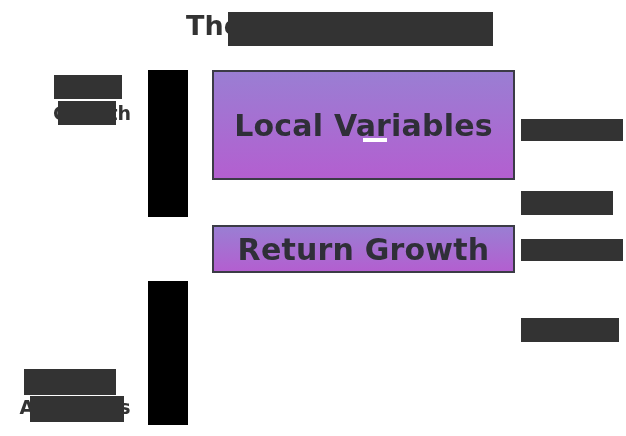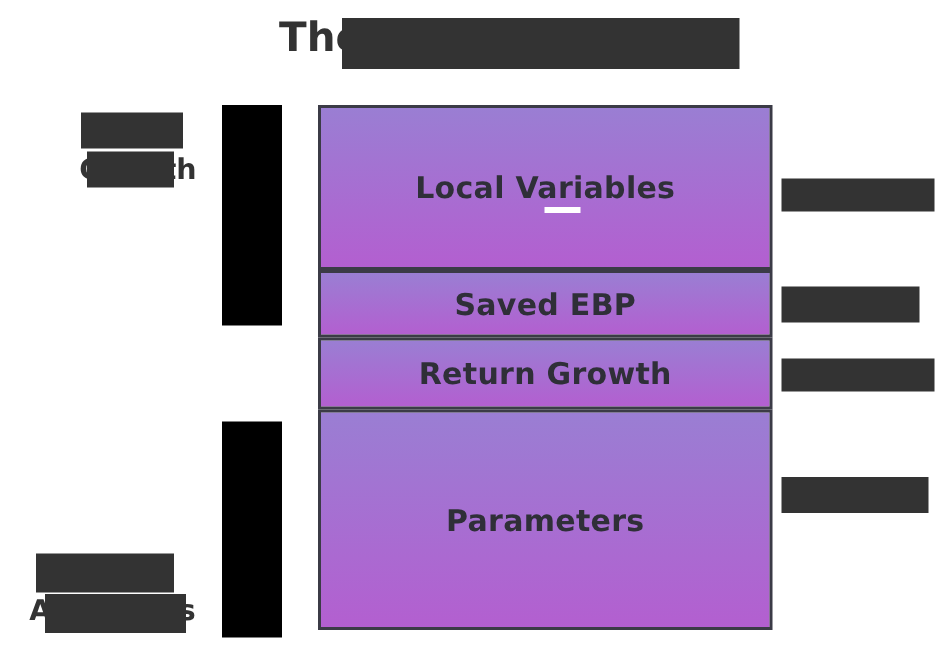--- a/index.html
+++ b/index.html
@@ -53,21 +53,21 @@
     left: 0;
     width: 303px;
     box-sizing: border-box;
     border: 2px solid #3b3b46;
     background-image: linear-gradient(180deg, #9a7ed3 0%, #b35fd0 100%);
     display: flex;
     align-items: center;
     justify-content: center;
     color: #2f2f38;
     font-weight: 700;
-    font-size: 20px;
+    font-size: 30px;
     letter-spacing: 0.2px;
   }
   .seg-locals     { top: 0px;   height: 110px; }
   .seg-savedebp   { top: 110px; height: 45px;  }
   .seg-returnaddr { top: 155px; height: 48px;  }
   .seg-params     { top: 203px; height: 147px; }
 
   .notch {
     position: absolute;
     left: 151px;
@@ -139,23 +139,21 @@
     <span class="lbl-line">Addresses</span>
     <span class="lbl-redact r-higher-1"></span>
     <span class="lbl-redact r-higher-2"></span>
   </div>
 
   <div class="bar bar-top"></div>
   <div class="bar bar-bottom"></div>
 
   <div class="frame">
     <div class="seg seg-locals">Local Variables</div>
-    <div class="seg seg-savedebp">Saved EBP</div>
     <div class="seg seg-returnaddr">Return Growth</div>
-    <div class="seg seg-params">Parameters</div>
     <div class="notch"></div>
   </div>
 
   <div class="right-redact rr-1"></div>
   <div class="right-redact rr-2"></div>
   <div class="right-redact rr-3"></div>
   <div class="right-redact rr-4"></div>
 
 </div>
 

